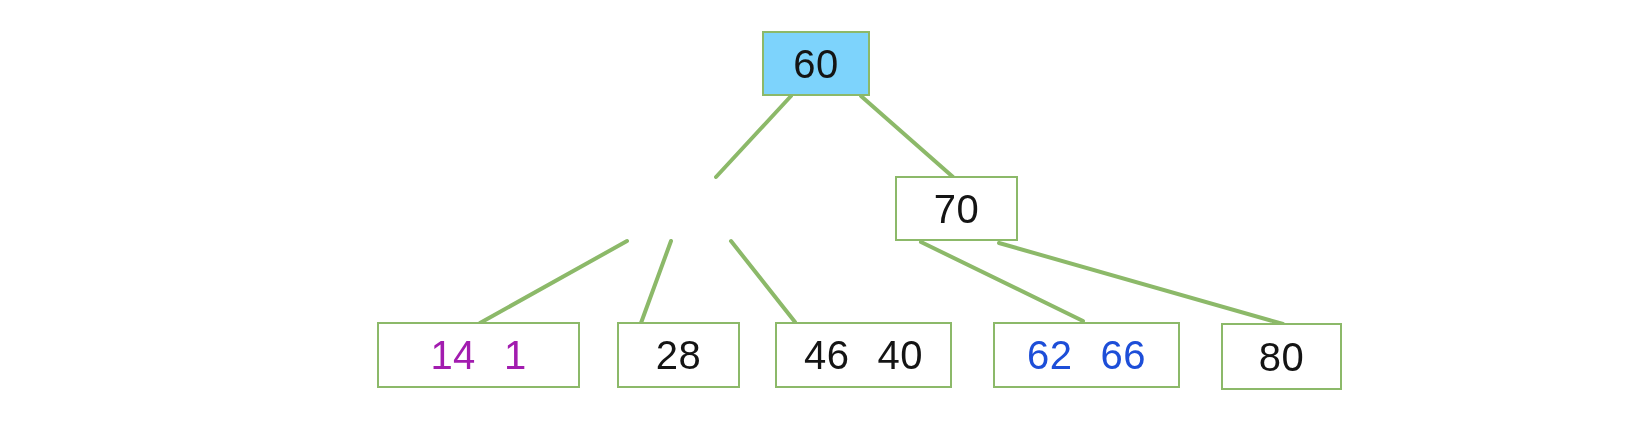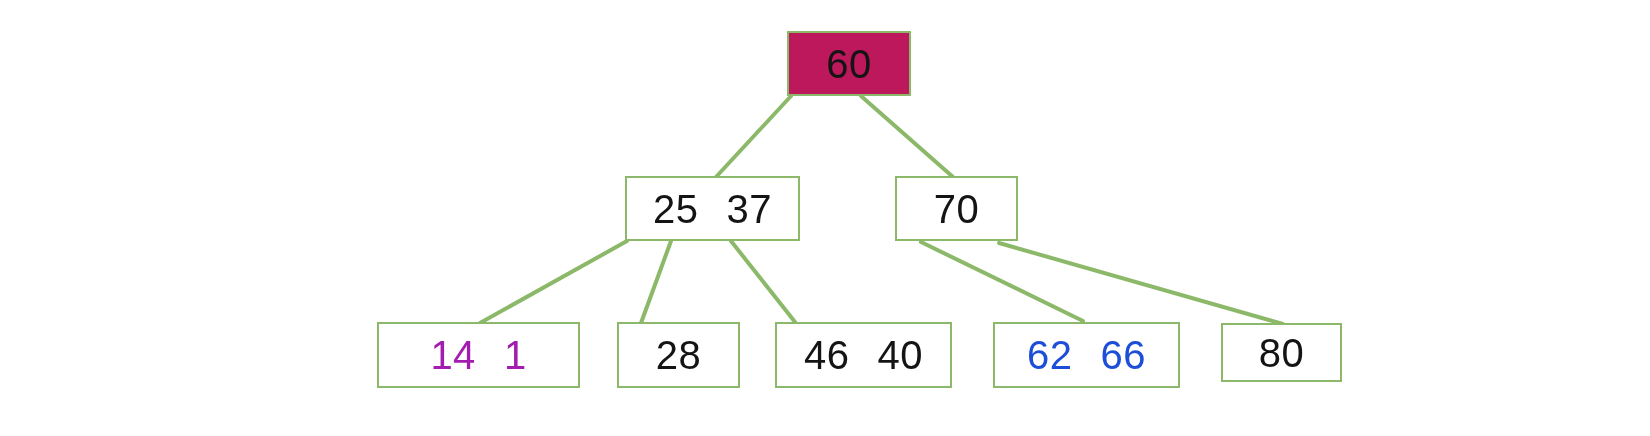--- a/index.html
+++ b/index.html
@@ -50,41 +50,37 @@
   <svg class="edge-layer" viewBox="0 0 1650 436" xmlns="http://www.w3.org/2000/svg">
       <line x1="791" y1="96" x2="716" y2="177" stroke="#8cb969" stroke-width="4" stroke-linecap="round"></line>
       <line x1="861" y1="96" x2="953" y2="177" stroke="#8cb969" stroke-width="4" stroke-linecap="round"></line>
       <line x1="627" y1="241" x2="480" y2="323" stroke="#8cb969" stroke-width="4" stroke-linecap="round"></line>
       <line x1="671" y1="241" x2="641" y2="323" stroke="#8cb969" stroke-width="4" stroke-linecap="round"></line>
       <line x1="731" y1="241" x2="795" y2="322" stroke="#8cb969" stroke-width="4" stroke-linecap="round"></line>
       <line x1="921" y1="242" x2="1083" y2="321" stroke="#8cb969" stroke-width="4" stroke-linecap="round"></line>
       <line x1="999" y1="243" x2="1283" y2="324" stroke="#8cb969" stroke-width="4" stroke-linecap="round"></line>
     </svg>
 
-<div class="tree-node" style="left: 762px; top: 31px; width: 124px; height: 65px; border-color: rgb(140, 185, 105); background: #be185d; color: rgb(20, 20, 20); margin-left: 25px;">
+<div class="tree-node" style="left: 762px; top: 31px; width: 108px; height: 65px; border-color: rgb(140, 185, 105); background: #7dd3fc; color: rgb(20, 20, 20);">
       <span class="node-key">60</span>
-    </div>
-    <div class="tree-node" style="left: 625px; top: 176px; width: 175px; height: 65px; border-color: rgb(140, 185, 105); background: rgb(255, 255, 255); color: rgb(20, 20, 20);">
-      <span class="node-key">25</span>
-      <span class="node-key">37</span>
     </div>
     <div class="tree-node" style="left: 895px; top: 176px; width: 123px; height: 65px; border-color: rgb(140, 185, 105); background: rgb(255, 255, 255); color: rgb(20, 20, 20);">
       <span class="node-key">70</span>
     </div>
     <div class="tree-node" style="left: 377px; top: 322px; width: 203px; height: 66px; border-color: rgb(140, 185, 105); background: rgb(255, 255, 255); color: #a21caf;">
       <span class="node-key">14</span>
       <span class="node-key">1</span>
     </div>
     <div class="tree-node" style="left: 617px; top: 322px; width: 123px; height: 66px; border-color: rgb(140, 185, 105); background: rgb(255, 255, 255); color: rgb(20, 20, 20);">
       <span class="node-key">28</span>
     </div>
     <div class="tree-node" style="left: 775px; top: 322px; width: 177px; height: 66px; border-color: rgb(140, 185, 105); background: rgb(255, 255, 255); color: rgb(20, 20, 20);">
       <span class="node-key">46</span>
       <span class="node-key">40</span>
     </div>
     <div class="tree-node" style="left: 993px; top: 322px; width: 187px; height: 66px; border-color: rgb(140, 185, 105); background: rgb(255, 255, 255); color: #1d4ed8;">
       <span class="node-key">62</span>
       <span class="node-key">66</span>
     </div>
-    <div class="tree-node" style="left: 1221px; top: 323px; width: 121px; height: 59px; border-color: rgb(140, 185, 105); background: rgb(255, 255, 255); color: rgb(20, 20, 20);">
+    <div class="tree-node" style="left: 1221px; top: 323px; width: 121px; height: 67px; border-color: rgb(140, 185, 105); background: rgb(255, 255, 255); color: rgb(20, 20, 20);">
       <span class="node-key">80</span>
     </div>
   </div>
 
 </body></html>

